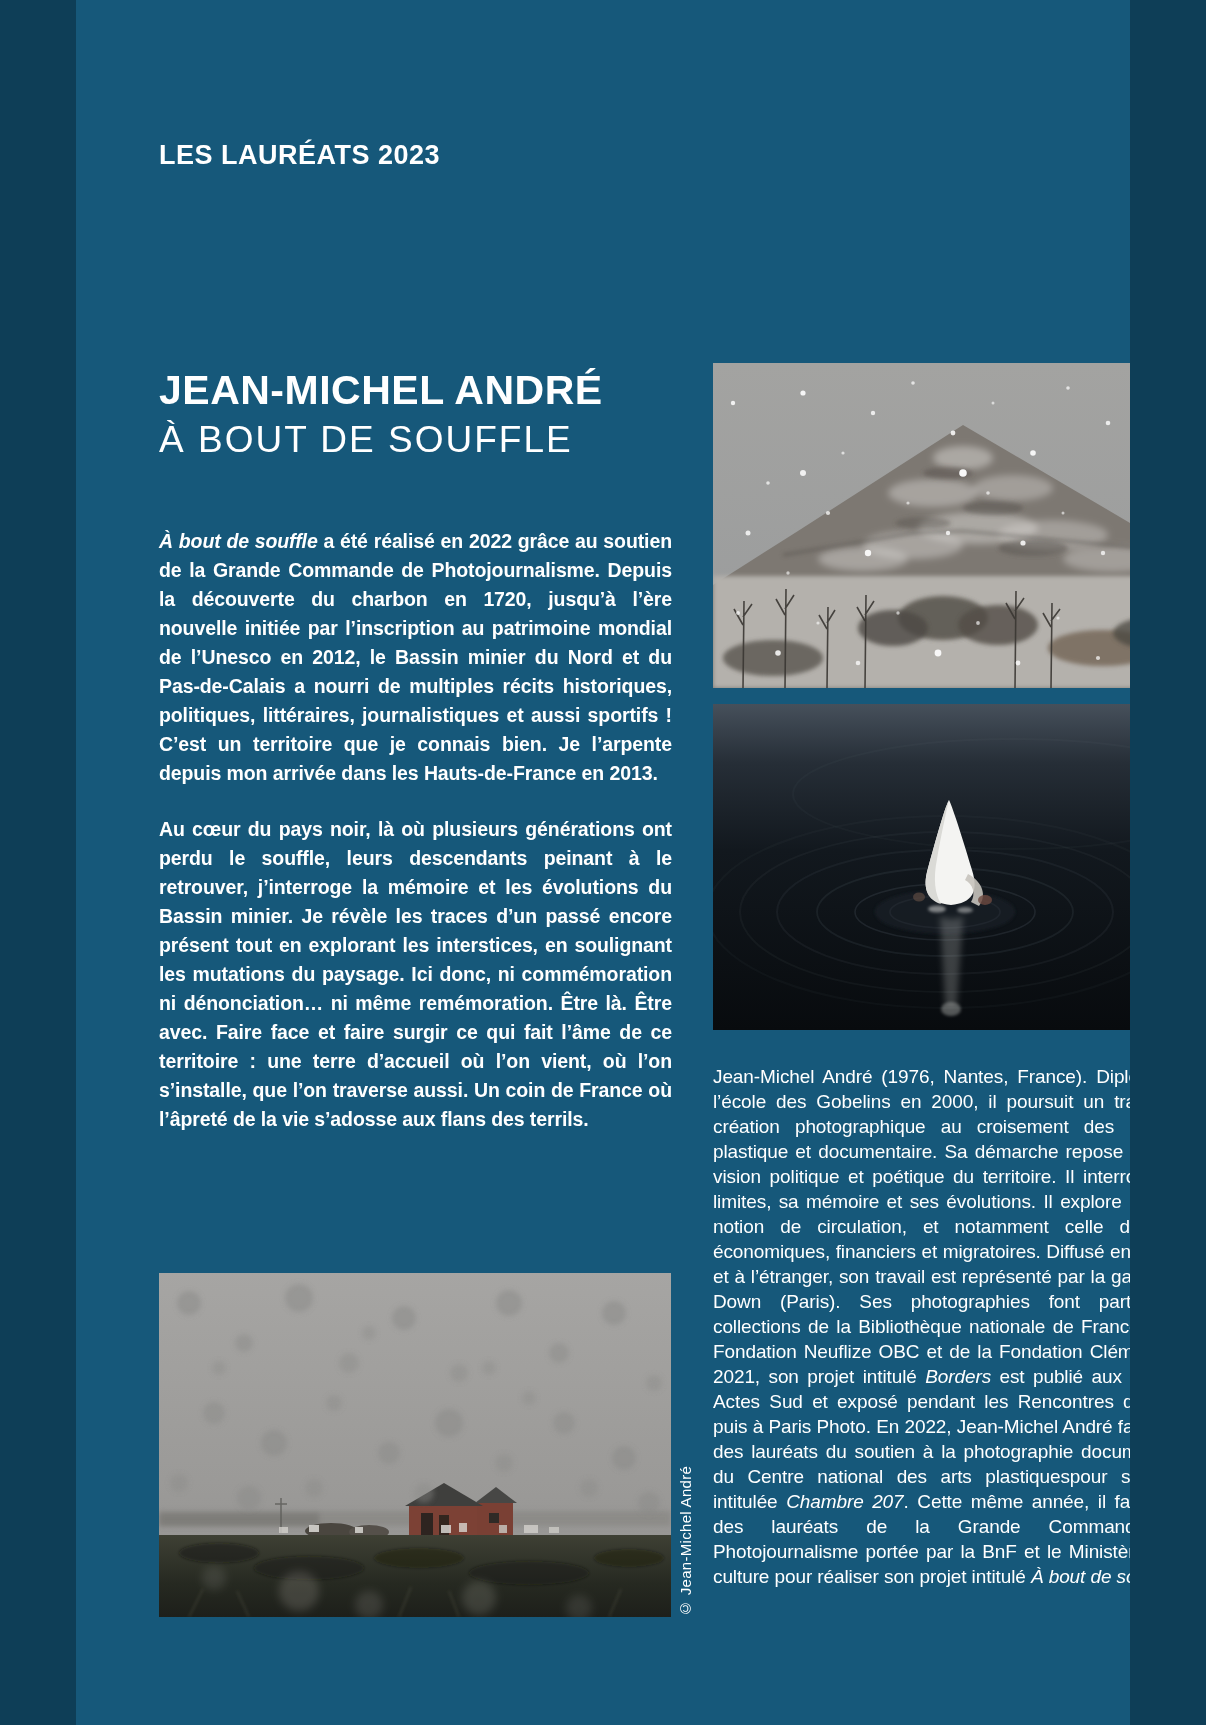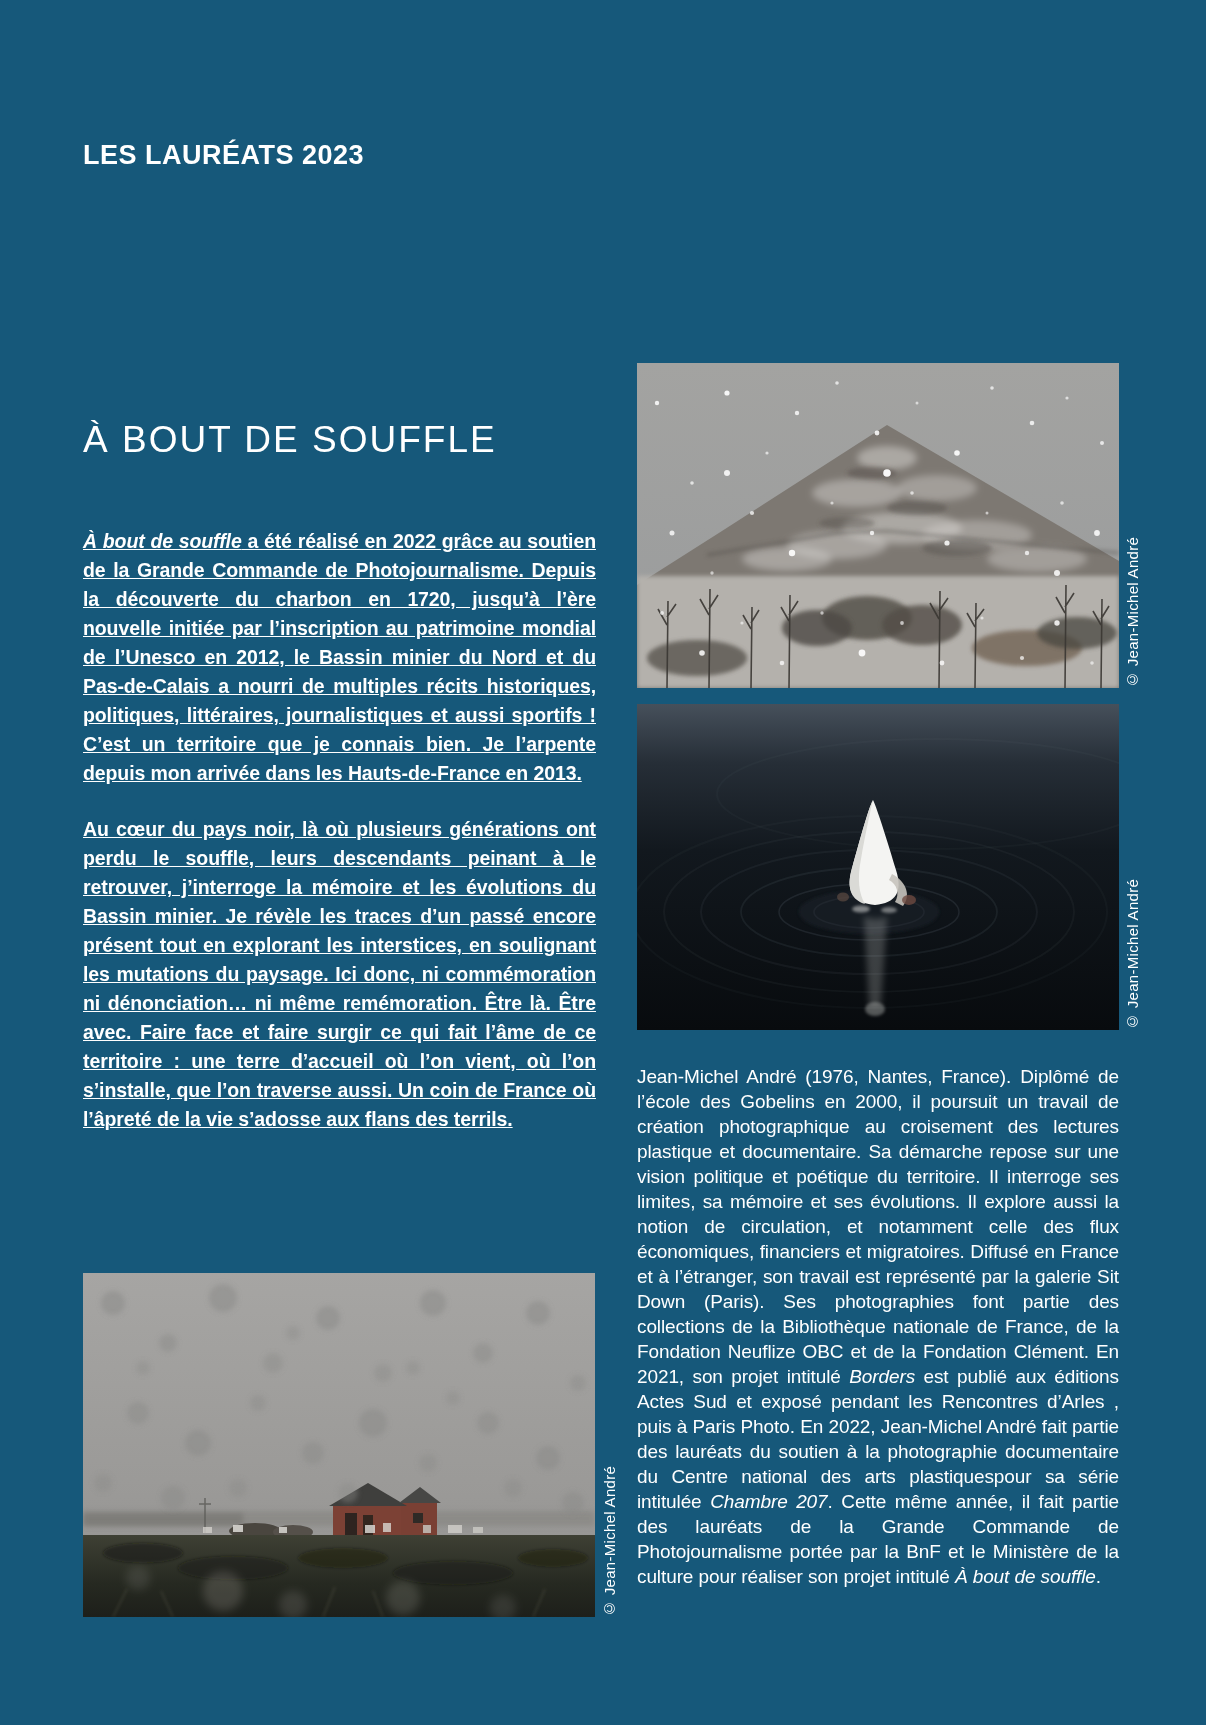--- a/index.html
+++ b/index.html
@@ -1,36 +1,36 @@
 <!DOCTYPE html>
 <html><head>
 <meta charset="utf-8">
 <style>
   html,body{margin:0;padding:0;background:#0e3e57;}
   .page{
-    position:relative;width:1206px;height:1725px;margin:0 auto;
+    position:relative;width:1054px;height:1725px;margin:0 auto;
     background:#16587A;overflow:hidden;
     font-family:"Liberation Sans",sans-serif;color:#ffffff;
   }
   .eyebrow{
     position:absolute;left:83px;top:140px;
     font-size:27px;font-weight:800;letter-spacing:.5px;
   }
   .title{
     position:absolute;left:83px;top:368px;
     font-size:41px;font-weight:800;letter-spacing:.5px;line-height:1.1;
   }
   .subtitle{
     position:absolute;left:83px;top:419px;
     font-size:37px;font-weight:400;letter-spacing:2px;line-height:1.15;
   }
   .intro{
     position:absolute;left:83px;top:527px;width:513px;
     font-size:19.5px;line-height:29px;font-weight:700;
-    text-align:justify;letter-spacing:-.1px;text-decoration:underline;
+    text-align:justify;letter-spacing:-.1px;
   }
   .intro p{margin:0 0 27px 0;}
   .intro .ital{font-style:italic;}
   .bio{
     position:absolute;left:637px;top:1064px;width:482px;
     font-size:19px;line-height:25px;font-weight:400;
     text-align:justify;letter-spacing:-.1px;
   }
   .bio .ital{font-style:italic;}
   figure{margin:0;padding:0;}
@@ -49,20 +49,21 @@
   .credit-2{left:1124px;top:704px;height:326px;}
   .credit-3{left:601px;top:1273px;height:344px;}
 </style>
 </head>
 <body>
 
 <div class="page">
 
   <div class="eyebrow">LES LAURÉATS 2023</div>
 
+  <div class="title">JEAN-MICHEL ANDRÉ</div>
   <div class="subtitle">À BOUT DE SOUFFLE</div>
 
   <div class="intro">
     <p><span class="ital">À bout de souffle</span><span> a été réalisé en 2022 grâce au soutien de la Grande Commande de Photojournalisme. Depuis la découverte du charbon en 1720, jusqu’à l’ère nouvelle initiée par l’inscription au patrimoine mondial de l’Unesco en 2012, le Bassin minier du Nord et du Pas-de-Calais a nourri de multiples récits historiques, politiques, littéraires, journalistiques et aussi sportifs ! C’est un territoire que je connais bien. Je l’arpente depuis mon arrivée dans les Hauts-de-France en 2013.</span></p>
     <p>Au cœur du pays noir, là où plusieurs générations ont perdu le souffle, leurs descendants peinant à le retrouver, j’interroge la mémoire et les évolutions du Bassin minier. Je révèle les traces d’un passé encore présent tout en explorant les interstices, en soulignant les mutations du paysage. Ici donc, ni commémoration ni dénonciation… ni même remémoration. Être là. Être avec. Faire face et faire surgir ce qui fait l’âme de ce territoire : une terre d’accueil où l’on vient, où l’on s’installe, que l’on traverse aussi. Un coin de France où l’âpreté de la vie s’adosse aux flans des terrils.</p>
   </div>
 
   <figure class="photo photo-1">
     <svg viewBox="0 0 482 325" preserveAspectRatio="none">
       <defs>

